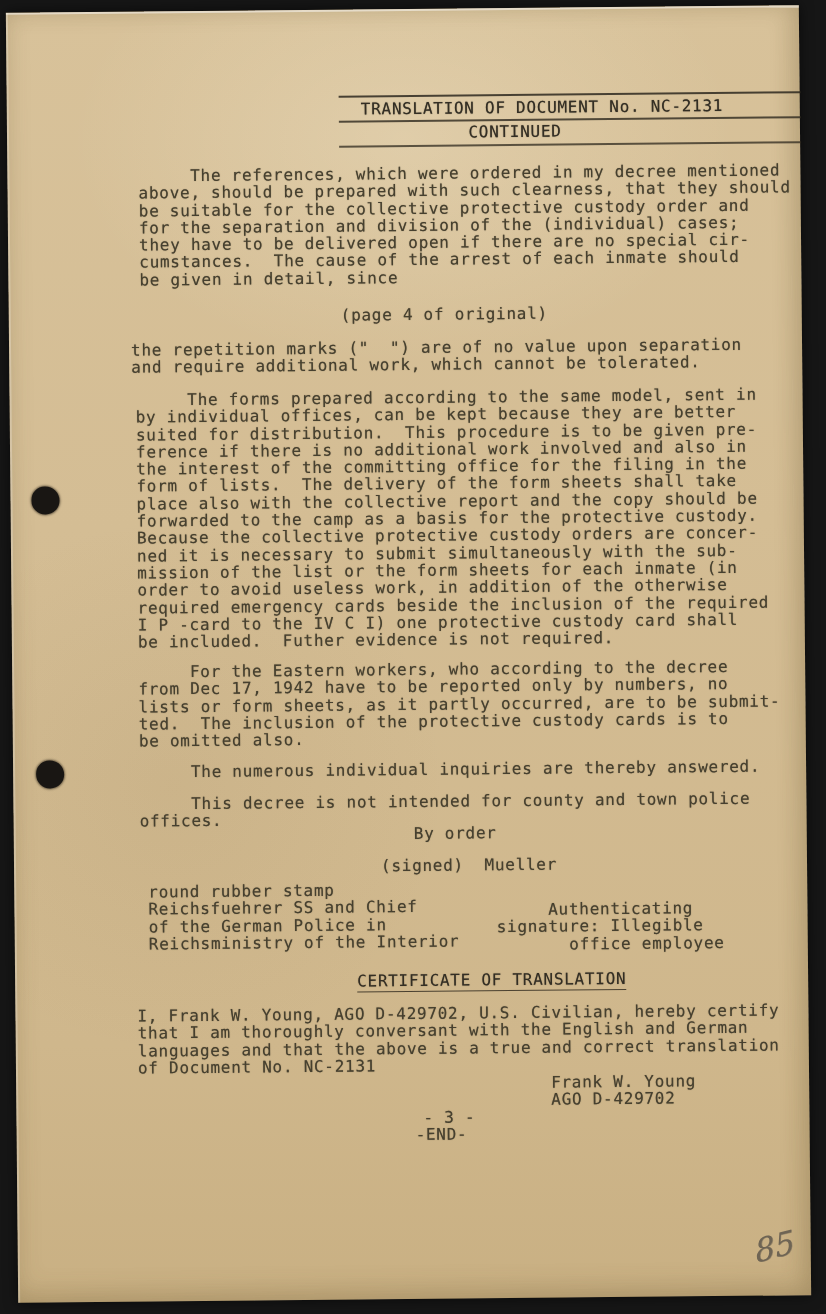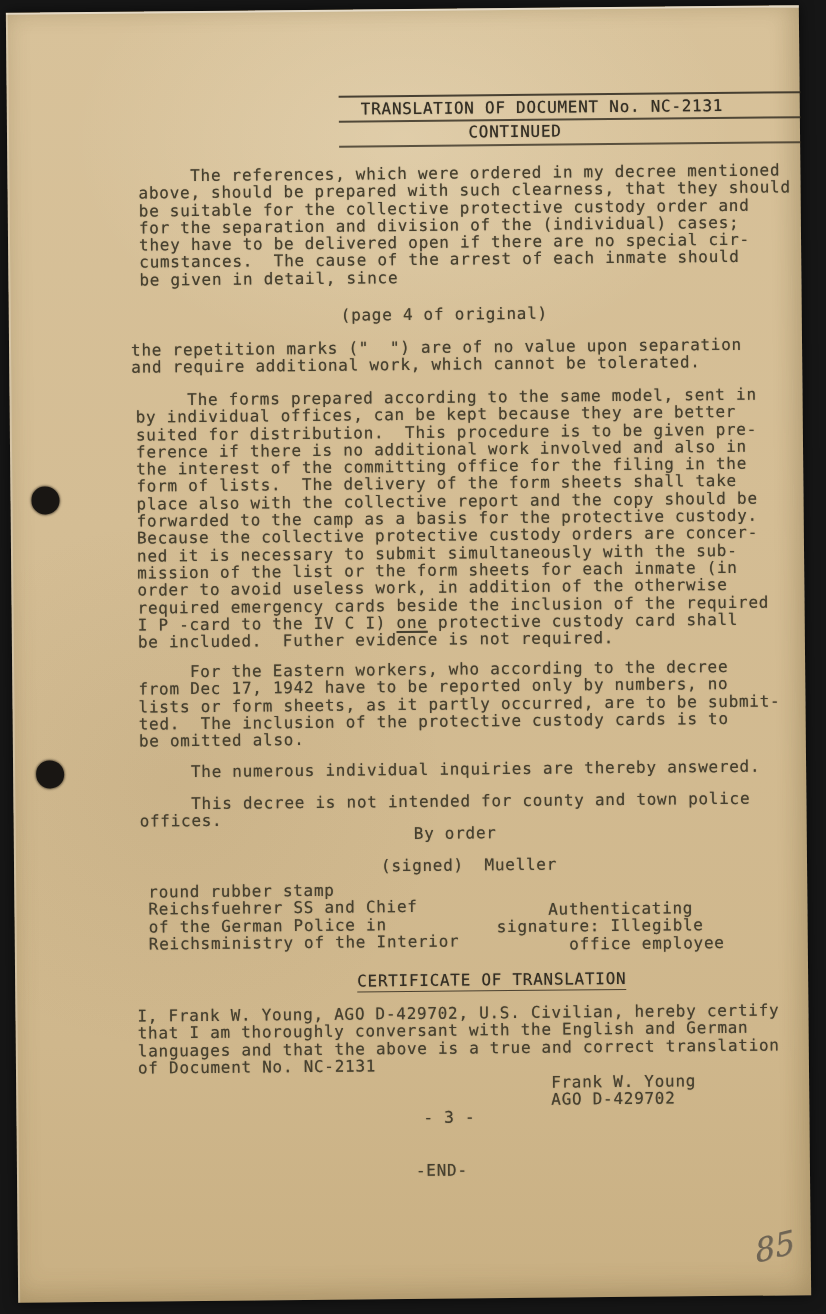--- a/index.html
+++ b/index.html
@@ -53,21 +53,20 @@
   }
   .doc-header .continued-line{
     white-space:pre;text-align:center;
     font-size:16px;line-height:20px;letter-spacing:0.72px;
     padding:1px 110px 2px 0;
     color:var(--color-ink_dark);
     text-shadow:0 0 1px rgba(50,45,33,0.7);
     border-bottom:2px solid rgba(45,40,30,0.75);
   }
   .u{
-    text-decoration:underline;
     text-decoration-thickness:1.6px;
     text-underline-offset:3px;
   }
   .cert-title{
     border-bottom:1.8px solid rgba(50,44,32,0.85);
     padding-bottom:2px;
   }
   .hole{
     position:absolute;width:28px;height:28px;
     background:#191613;
@@ -154,17 +153,17 @@
 
   <div class="tw" style="left:122px;top:996px;">I, Frank W. Young, AGO D-429702, U.S. Civilian, hereby certify
 that I am thoroughly conversant with the English and German
 languages and that the above is a true and correct translation
 of Document No. NC-2131</div>
 
   <div class="tw" style="left:535px;top:1066px;">Frank W. Young</div>
   <div class="tw" style="left:535px;top:1083px;">AGO D-429702</div>
 
   <div class="tw" style="left:407px;top:1100px;">- 3 -</div>
-  <div class="tw" style="left:399px;top:1117px;margin-top:36px;">-END-</div>
+  <div class="tw" style="left:399px;top:1117px;">-END-</div>
 
   <div class="handwriting" style="left:737px;top:1222px;">85</div>
 
 </div>
 
 </body></html>

